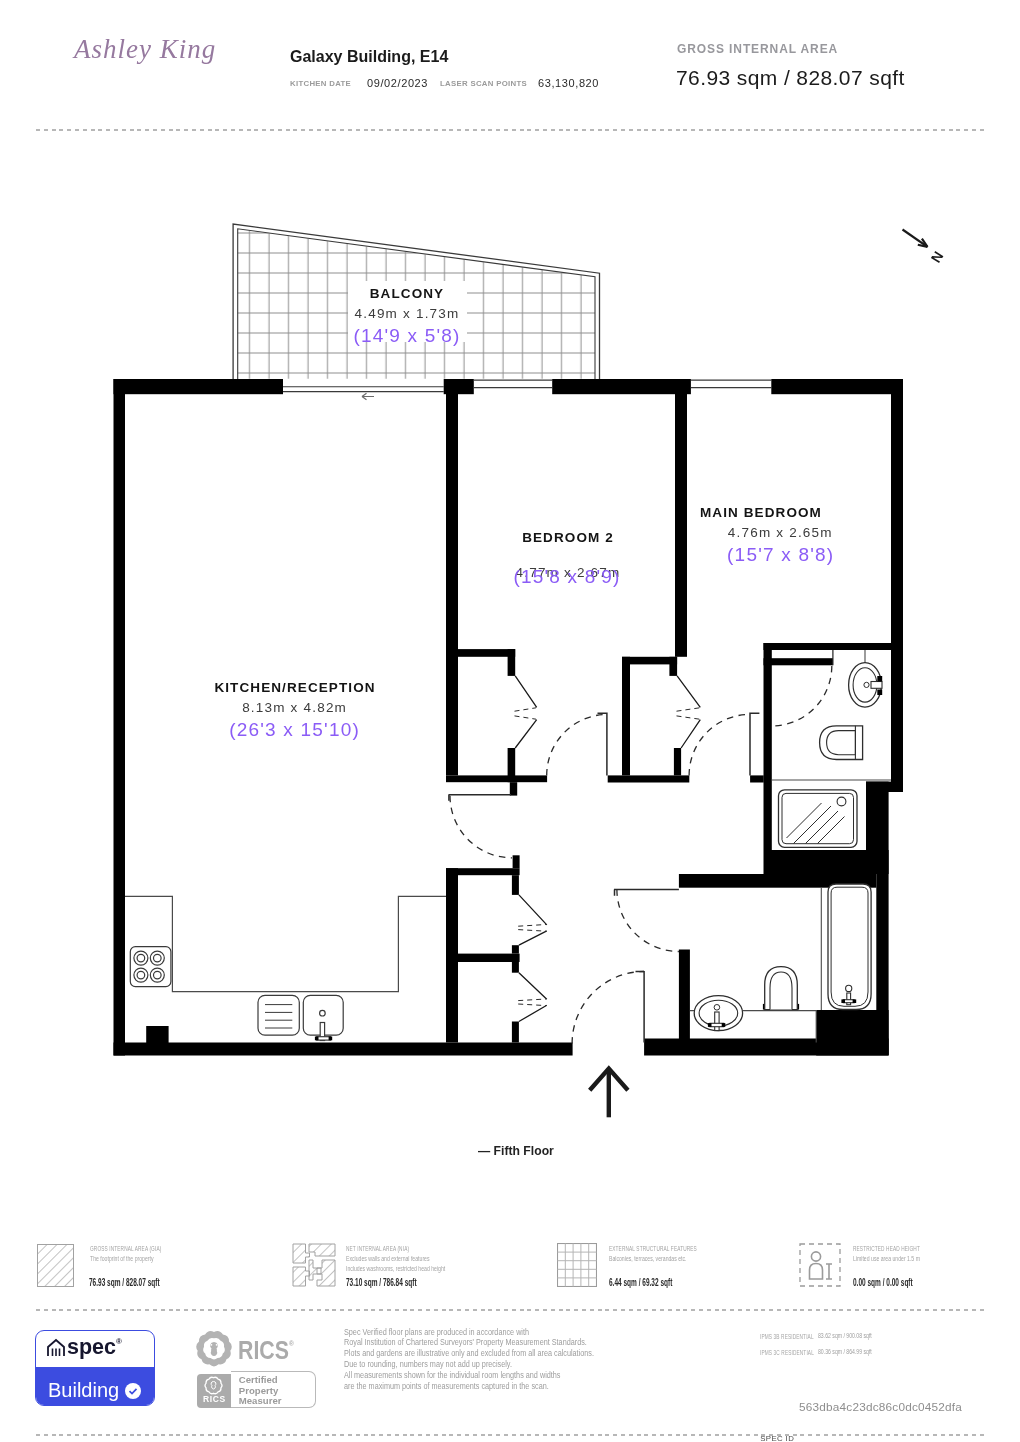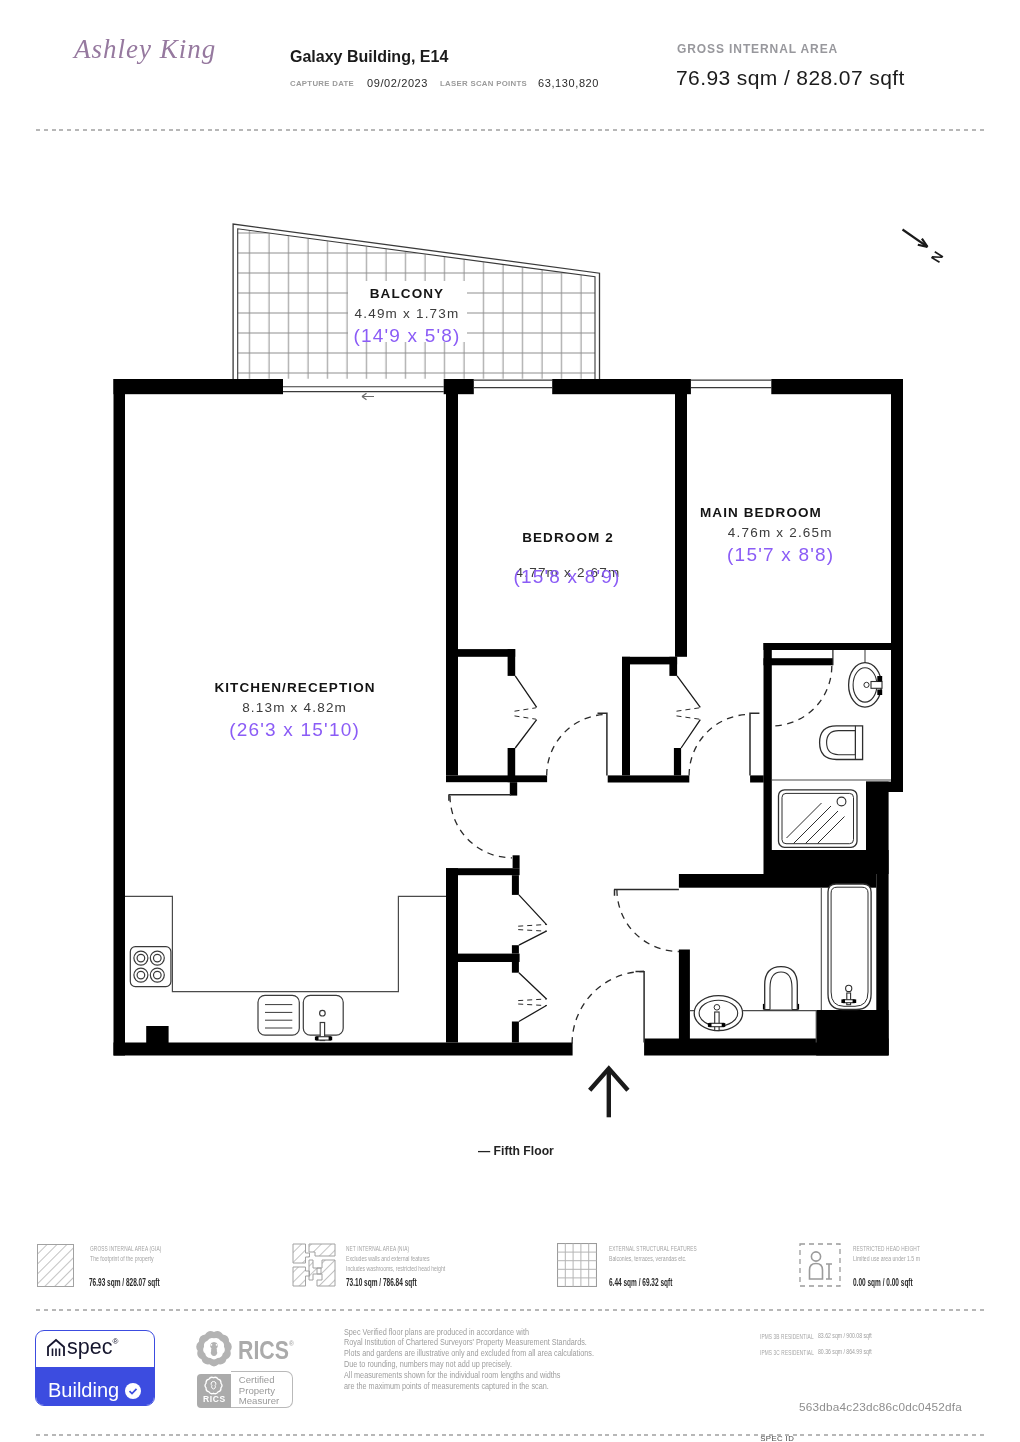--- a/index.html
+++ b/index.html
@@ -17,21 +17,21 @@
 .sxr{transform-origin:0 0;transform:scaleX(.82)}
 </style>
 </head>
 <body>
 <div class="page">
 
 <div class="a" style="left:74px;top:34px;font-family:'Liberation Serif',serif;font-style:italic;font-size:27px;color:#96799f;letter-spacing:1px">Ashley King</div>
 
 <div class="a" style="left:290px;top:48px;font-size:16px;font-weight:bold;color:#1b1b1b;letter-spacing:0">Galaxy Building, E14</div>
 
-<div class="a cap" style="left:290px;top:78.5px;font-size:7.8px;letter-spacing:.3px">CAPTURE DATE</div>
+<div class="a cap" style="left:290px;top:78.5px;font-size:7.8px;letter-spacing:.3px">KITCHEN DATE</div>
 
 <div class="a" style="left:367px;top:76.5px;font-size:11px;color:#2a2a2a;letter-spacing:.6px">09/02/2023</div>
 
 <div class="a cap" style="left:440px;top:78.5px;font-size:7.8px;letter-spacing:.3px">LASER SCAN POINTS</div>
 
 <div class="a" style="left:538px;top:76.5px;font-size:11px;color:#2a2a2a;letter-spacing:.6px">63,130,820</div>
 
 <div class="a" style="left:677px;top:41.5px;font-size:12px;color:#98989d;letter-spacing:.9px;font-weight:bold">GROSS INTERNAL AREA</div>
 
 <div class="a" style="left:676px;top:66px;font-size:21px;color:#1b1b1b;letter-spacing:.4px">76.93 sqm / 828.07 sqft</div>
@@ -373,21 +373,21 @@
 <div class="a" style="left:34.7px;top:1329.6px;width:120px;height:76px;border:1.6px solid #3c4ce0;border-radius:9px;box-sizing:border-box;overflow:hidden;background:#fff">
 <div style="height:36.5px"></div>
 <div style="height:38px;background:#3c4ce0"></div>
 </div>
 
 <svg class="a" style="left:46px;top:1338px" width="20" height="20" viewBox="0 0 20 20">
 <path d="M2 18 V9 L10 2 L18 9 V18" fill="none" stroke="#16162e" stroke-width="1.8"></path>
 <path d="M6.5 18 V10.5 M10 18 V10.5 M13.5 18 V10.5" stroke="#16162e" stroke-width="1.6" fill="none"></path>
 </svg>
 
-<div class="a" style="left:67px;top:1335px;font-size:21.5px;color:#16162e;font-weight:normal;letter-spacing:0">spec<span style="font-size:8px;vertical-align:10px">®</span></div>
+<div class="a" style="left:67px;top:1335px;font-size:21.5px;color:#16162e;font-weight:bold;letter-spacing:0">spec<span style="font-size:8px;vertical-align:10px">®</span></div>
 
 <div class="a" style="left:48px;top:1379px;font-size:20px;color:#fff">Building</div>
 
 <svg class="a" style="left:124.5px;top:1383px" width="16" height="16" viewBox="0 0 16 16">
 <circle cx="8" cy="8" r="8" fill="#fff"></circle>
 <path d="M4.5 8.2 L7 10.6 L11.5 5.9" fill="none" stroke="#3c4ce0" stroke-width="1.7"></path>
 </svg>
 
 <svg class="a" style="left:194px;top:1329px" width="40" height="39" viewBox="0 0 40 39">
 <path d="M20.0 3.0 Q25.6 0.3 28.9 5.6 Q35.1 6.4 35.0 12.6 Q39.8 16.7 36.3 21.8 Q38.2 27.8 32.5 30.3 Q30.8 36.3 24.6 35.3 Q20.0 39.5 15.4 35.3 Q9.2 36.3 7.5 30.3 Q1.8 27.8 3.7 21.8 Q0.2 16.7 5.0 12.6 Q4.9 6.4 11.1 5.6 Q14.4 0.3 20.0 3.0 Z" fill="#b3b3b3"></path>
@@ -401,21 +401,21 @@
 
 <div class="a" style="left:196.5px;top:1373.7px;width:34.3px;height:34.3px;background:#ababab;border-radius:4px 0 0 4px"></div>
 
 <svg class="a" style="left:203px;top:1376px" width="21" height="19" viewBox="0 0 21 19">
 <path d="M10.5 1.7 Q13.5 0.4 15.1 3.2 Q18.3 3.9 17.9 7.1 Q20.1 9.5 17.9 11.9 Q18.3 15.1 15.1 15.8 Q13.5 18.6 10.5 17.3 Q7.5 18.6 5.9 15.8 Q2.7 15.1 3.1 11.9 Q0.9 9.5 3.1 7.1 Q2.7 3.9 5.9 3.2 Q7.5 0.4 10.5 1.7 Z" fill="none" stroke="#fff" stroke-width="1.3"></path>
 <path d="M10.5 5.5 Q8.7 5.5 8.2 7 Q7.8 8.5 8.9 9.5 Q8.2 10.8 9 12 Q9.6 13 10.5 13 Q11.4 13 12 12 Q12.8 10.8 12.1 9.5 Q13.2 8.5 12.8 7 Q12.3 5.5 10.5 5.5 Z" fill="none" stroke="#fff" stroke-width="1"></path>
 </svg>
 
 <div class="a" style="left:203px;top:1394px;font-size:8.5px;font-weight:bold;color:#fff;letter-spacing:.6px">RICS</div>
 
-<div class="a" style="left:230.8px;top:1371.3px;width:62px;height:36.7px;border:1.2px solid #b9b9b9;border-left:none;border-radius:0 7px 7px 0;box-sizing:border-box;padding:3px 0 0 8px;font-size:9.6px;font-weight:normal;color:#9b9b9b;line-height:10.3px">Certified<br>Property<br>Measurer</div>
+<div class="a" style="left:230.8px;top:1371.3px;width:85px;height:36.7px;border:1.2px solid #b9b9b9;border-left:none;border-radius:0 7px 7px 0;box-sizing:border-box;padding:3px 0 0 8px;font-size:9.6px;font-weight:bold;color:#9b9b9b;line-height:10.3px">Certified<br>Property<br>Measurer</div>
 
 <div class="a sxp" style="left:343.5px;top:1326.5px;font-size:9.3px;color:#9d9d9d;line-height:10.85px">Spec Verified floor plans are produced in accordance with<br>Royal Institution of Chartered Surveyors' Property Measurement Standards.<br>Plots and gardens are illustrative only and excluded from all area calculations.<br>Due to rounding, numbers may not add up precisely.<br>All measurements shown for the individual room lengths and widths<br>are the maximum points of measurements captured in the scan.</div>
 
 <div class="a sx" style="left:760.2px;top:1331.5px;font-size:7.2px;color:#a5a5a5;letter-spacing:.2px">IPMS 3B RESIDENTIAL</div>
 
 <div class="a sx" style="left:818px;top:1331px;font-size:7.8px;color:#9d9d9d">83.62 sqm / 900.08 sqft</div>
 
 <div class="a sx" style="left:760.2px;top:1347.5px;font-size:7.2px;color:#a5a5a5;letter-spacing:.2px">IPMS 3C RESIDENTIAL</div>
 
 <div class="a sx" style="left:818px;top:1347px;font-size:7.8px;color:#9d9d9d">80.36 sqm / 864.99 sqft</div>

